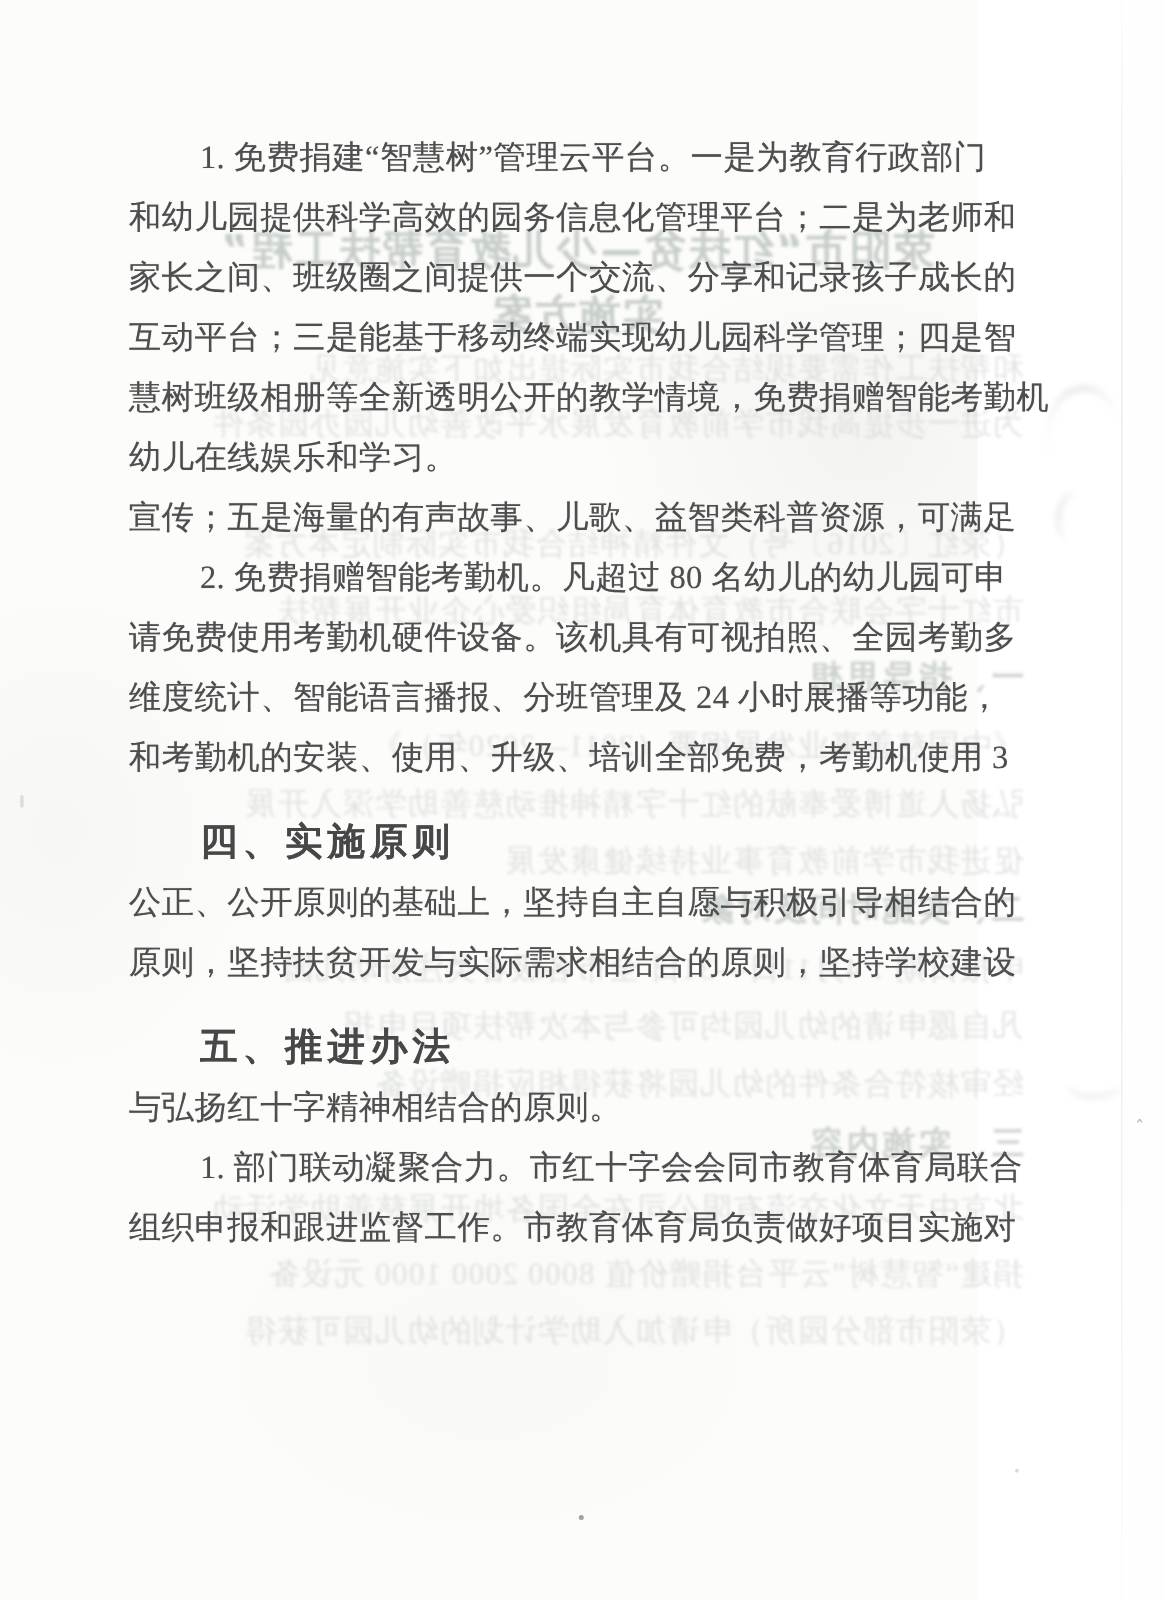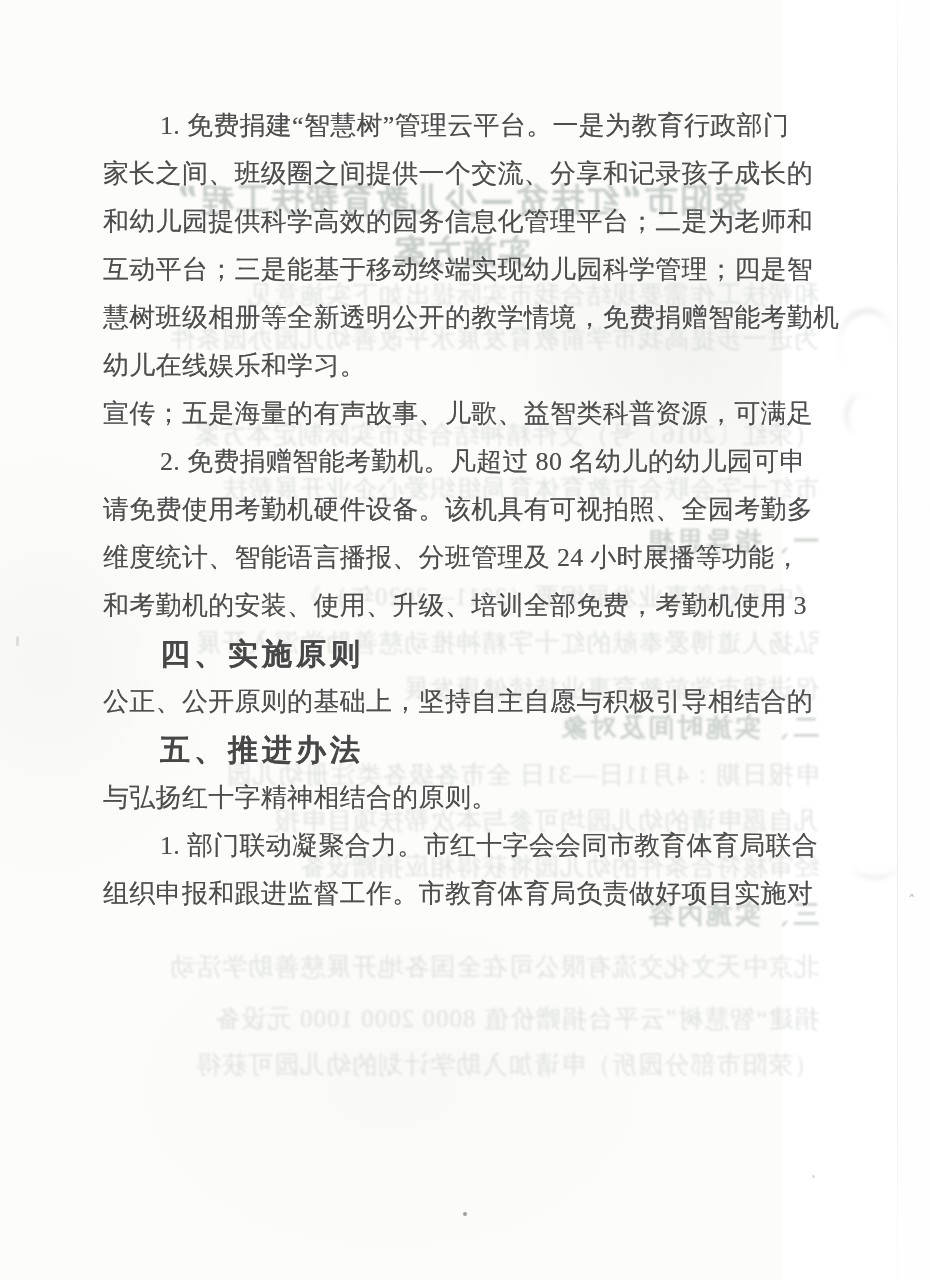--- a/index.html
+++ b/index.html
@@ -22,20 +22,21 @@
   .line {
     height:48px; line-height:48px; font-size:26px; letter-spacing:0.3px;
     color:#4e4e4e; white-space:nowrap;
     text-shadow:0 0 0.6px rgba(78,78,78,0.55);
   }
   .line.indent { padding-left:57px; }
   .line.heading {
     font-family:"DejaVu Sans","Liberation Sans",sans-serif;
     font-weight:700; font-size:30px; letter-spacing:4px; color:#474747;
     text-shadow:0 0 0.5px rgba(60,60,60,0.6);
+    margin-top:20px;
   }
   
   .bleed-layer { position:absolute; left:0; top:0; width:930px; height:1280px; pointer-events:none; }
   .bleed {
     position:absolute; left:103px; width:716px;
     transform:scaleX(-1);
     color:#c4cbc6; filter:blur(1.3px);
     white-space:nowrap; overflow:hidden;
     font-family:"DejaVu Sans","Liberation Sans",sans-serif;
   }
@@ -113,32 +114,33 @@
       <div class="bleed faint" style="top: 804px;">凡自愿申请的幼儿园均可参与本次帮扶项目申报</div>
       <div class="bleed faint" style="top: 850px;">经审核符合条件的幼儿园将获得相应捐赠设备</div>
       <div class="bleed h" style="top: 897px;">三、实施内容</div>
       <div class="bleed faint" style="top: 950px;">北京中天文化交流有限公司在全国各地开展慈善助学活动</div>
       <div class="bleed faint" style="top: 1002px;">捐建“智慧树”云平台捐赠价值 8000 2000 1000 元设备</div>
       <div class="bleed faint" style="top: 1048px;">（荥阳市部分园所）申请加入助学计划的幼儿园可获得</div>
     </div>
 
   <div class="doc-text" id="doc-text">
       <div class="line body indent">1. 免费捐建“智慧树”管理云平台。一是为教育行政部门</div>
+      <div class="line body">和幼儿园提供科学高效的园务信息化管理平台；二是为老师和</div>
       <div class="line body">家长之间、班级圈之间提供一个交流、分享和记录孩子成长的</div>
-      <div class="line body">和幼儿园提供科学高效的园务信息化管理平台；二是为老师和</div>
       <div class="line body">互动平台；三是能基于移动终端实现幼儿园科学管理；四是智</div>
       <div class="line body">慧树班级相册等全新透明公开的教学情境，免费捐赠智能考勤机</div>
       <div class="line body">幼儿在线娱乐和学习。</div>
       <div class="line body">宣传；五是海量的有声故事、儿歌、益智类科普资源，可满足</div>
       <div class="line body indent">2. 免费捐赠智能考勤机。凡超过 80 名幼儿的幼儿园可申</div>
       <div class="line body">请免费使用考勤机硬件设备。该机具有可视拍照、全园考勤多</div>
       <div class="line body">维度统计、智能语言播报、分班管理及 24 小时展播等功能，</div>
       <div class="line body">和考勤机的安装、使用、升级、培训全部免费，考勤机使用 3</div>
       <div class="line heading indent">四、实施原则</div>
       <div class="line body">公正、公开原则的基础上，坚持自主自愿与积极引导相结合的</div>
+      <div class="line body">原则，坚持扶贫开发与实际需求相结合的原则，坚持学校建设</div>
       <div class="line heading indent">五、推进办法</div>
       <div class="line body">与弘扬红十字精神相结合的原则。</div>
       <div class="line body indent">1. 部门联动凝聚合力。市红十字会会同市教育体育局联合</div>
       <div class="line body">组织申报和跟进监督工作。市教育体育局负责做好项目实施对</div>
     </div>
 
   <div class="edge-line"></div>
   <div class="edge-wash"></div>
 
   <div class="smudge s1"></div>

